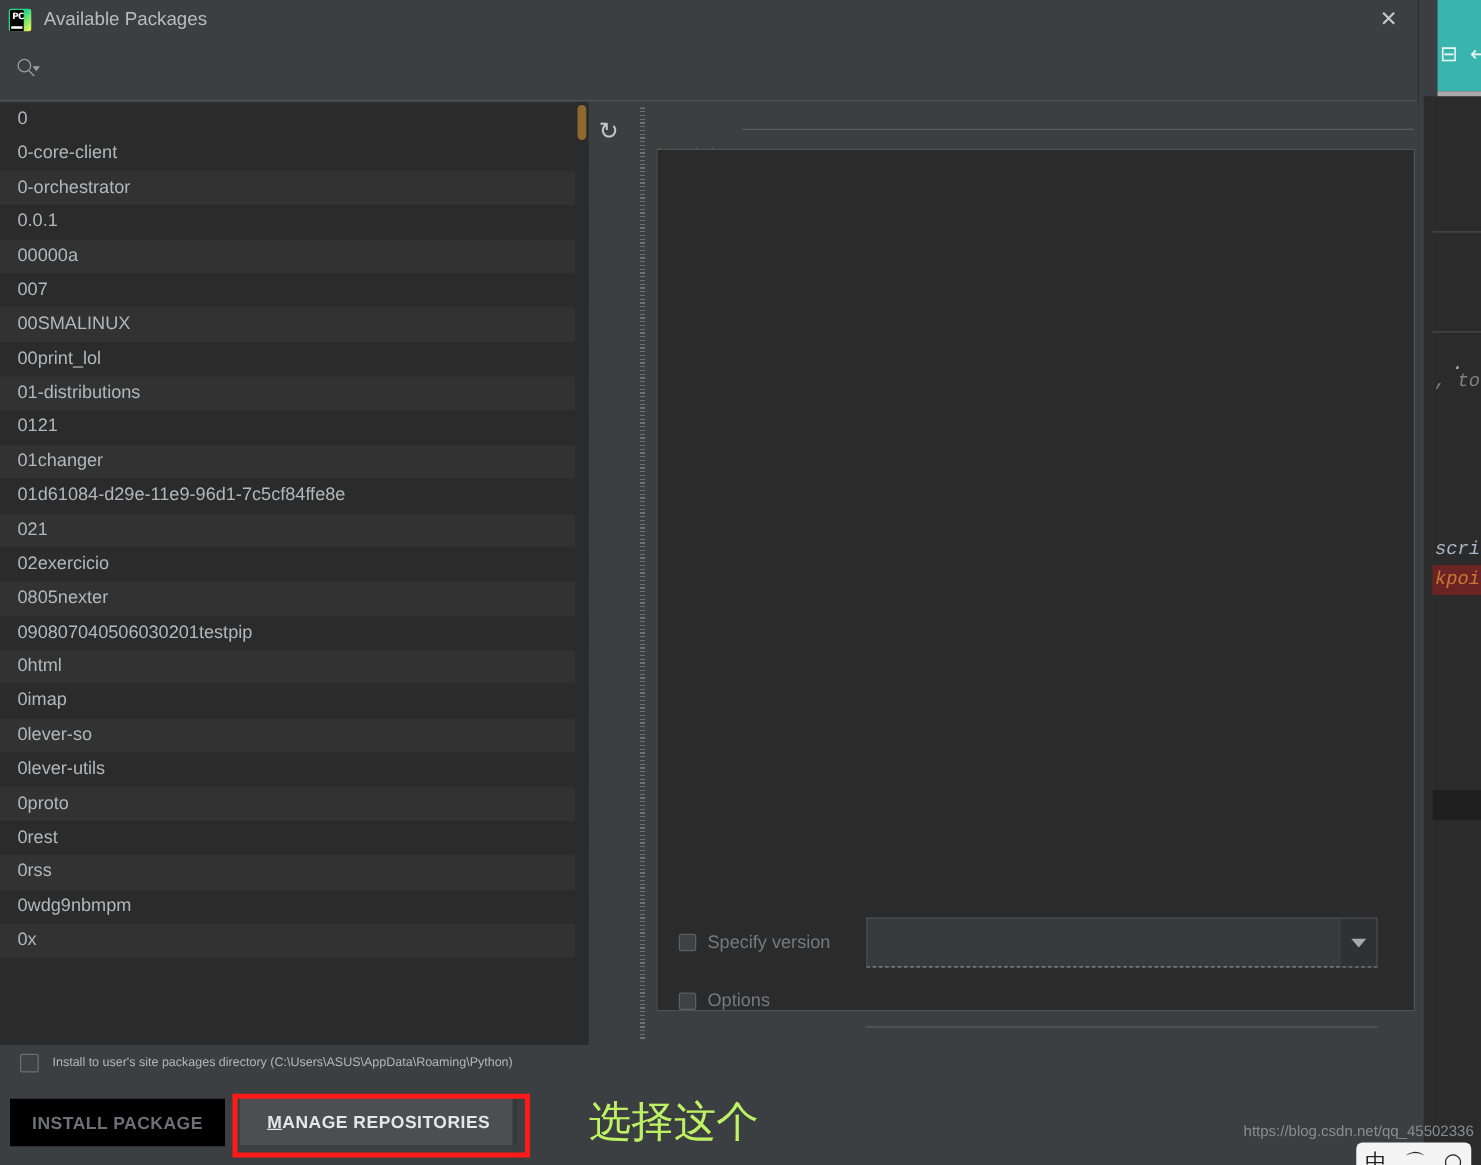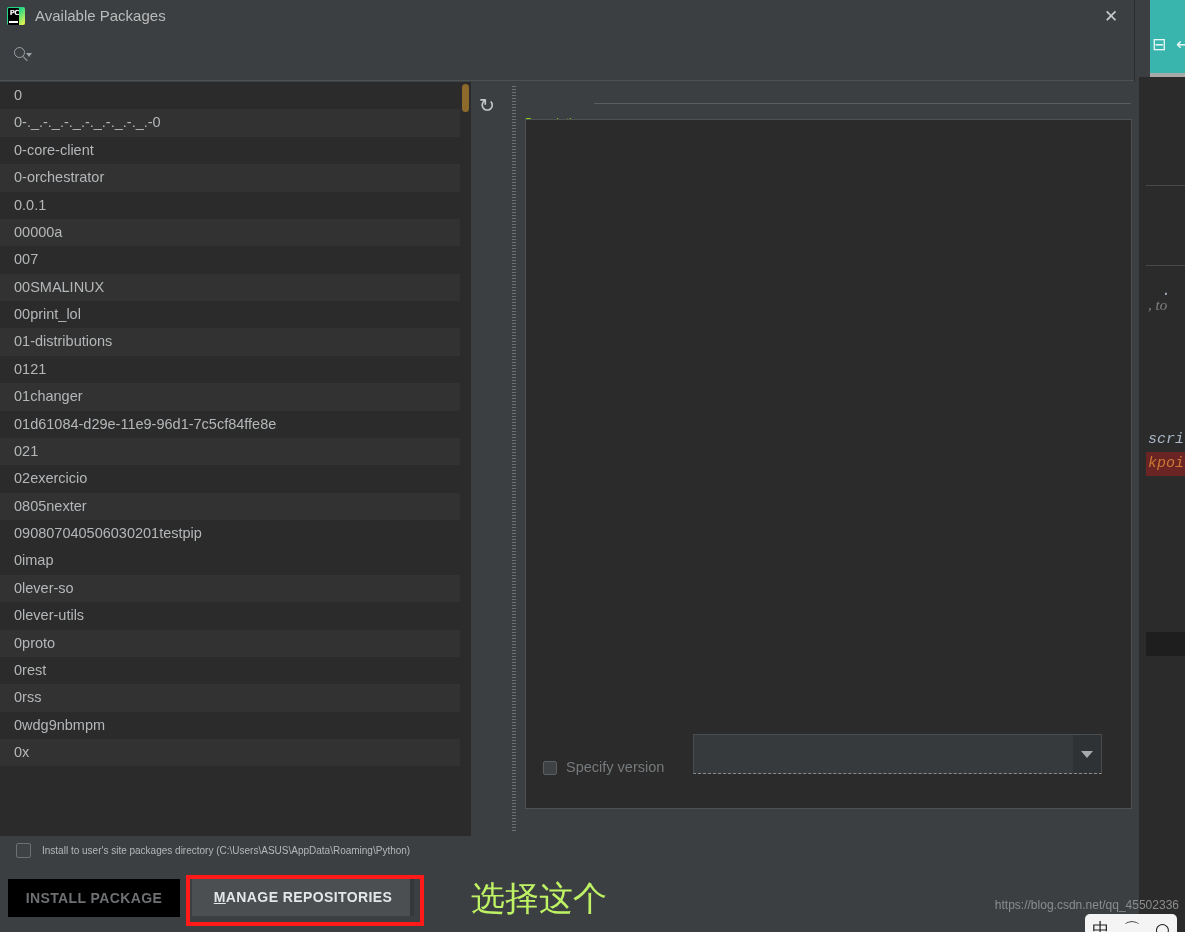--- a/index.html
+++ b/index.html
@@ -189,21 +189,21 @@
     position: absolute; left: 6px; top: 37px; right: 3px; height: 690px;
     background: #2b2b2b; border: 1px solid #4e5254;
   }
 
   
   #opt-area {
     position: absolute; left: 6px; bottom: 8px; right: 3px; height: 95px;
   }
   .opt-row {
     position: absolute; left: 0; right: 12px; height: 42px;
-    display: flex; align-items: flex-end;
+    display: flex; align-items: center;
   }
   #opt-version { top: 0; }
   #opt-options { top: 47px; }
   .chk {
     width: 14px; height: 14px; margin-left: 18px; flex: none;
     border: 1px solid #5c5f61; background: #3f4244; border-radius: 2px;
   }
   .opt-label {
     margin-left: 9px; font-size: 14.5px; color: #767a7c; white-space: nowrap;
   }
@@ -294,21 +294,21 @@
   <div class="bg-sidebar-strip2"></div>
   <div class="bg-editor"></div>
   <div class="bg-teal-tab"></div>
   <div class="bg-teal-glyph" style="left:1152px;">⊟</div>
   <div class="bg-teal-glyph" style="left:1176px;">←</div>
   <div class="bg-toolbar-rule"></div>
   <div class="bg-editor-divider" style="top:185px;"></div>
   <div class="bg-editor-divider" style="top:265px;"></div>
   <div class="bg-code-bp" style="top:452px;"></div>
   <div class="bg-code" style="left:1162px; top:283px; color:#a9b7c6;">.</div>
-  <div class="bg-code" style="left:1148px; top:297px; color:#808080;font-family:Liberation Serif, serif;">, to</div>
+  <div class="bg-code" style="left:1148px; top:297px; color:#808080;">, to</div>
   <div class="bg-code" style="left:1148px; top:431px; color:#a9b7c6;">scri</div>
   <div class="bg-code" style="left:1148px; top:455px; color:#cc7832;">kpoi</div>
   <div class="bg-editor-divider" style="top:632px; background:#1e1e1e; height:24px;"></div>
 </div>
 
 <div id="dialog">
 
   <div id="titlebar">
     <div id="app-icon">
       <div class="pc-inner">PC</div>
@@ -325,36 +325,36 @@
       <div class="caret"></div>
     </div>
     <input id="search-input" type="text" value="" style="">
   </div>
 
   <div id="body">
 
     <div id="list-wrap">
       <div id="pkg-list">
           <div class="pkg-row odd">0</div>
-          <div class="pkg-row even">0-._.-._.-._.-._.-._.-._.-0</div>
           <div class="pkg-row odd">0-core-client</div>
           <div class="pkg-row even">0-orchestrator</div>
           <div class="pkg-row odd">0.0.1</div>
           <div class="pkg-row even">00000a</div>
           <div class="pkg-row odd">007</div>
           <div class="pkg-row even">00SMALINUX</div>
           <div class="pkg-row odd">00print_lol</div>
           <div class="pkg-row even">01-distributions</div>
           <div class="pkg-row odd">0121</div>
           <div class="pkg-row even">01changer</div>
           <div class="pkg-row odd">01d61084-d29e-11e9-96d1-7c5cf84ffe8e</div>
           <div class="pkg-row even">021</div>
           <div class="pkg-row odd">02exercicio</div>
           <div class="pkg-row even">0805nexter</div>
           <div class="pkg-row odd">090807040506030201testpip</div>
+          <div class="pkg-row even">0html</div>
           <div class="pkg-row odd">0imap</div>
           <div class="pkg-row even">0lever-so</div>
           <div class="pkg-row odd">0lever-utils</div>
           <div class="pkg-row even">0proto</div>
           <div class="pkg-row odd">0rest</div>
           <div class="pkg-row even">0rss</div>
           <div class="pkg-row odd">0wdg9nbmpm</div>
           <div class="pkg-row even">0x</div>
         </div>
       <div id="list-scrollbar-track">
@@ -380,20 +380,25 @@
       <div id="opt-area">
         <div class="opt-row" id="opt-version">
           <div class="chk"></div>
           <div class="opt-label">Specify version</div>
           <div id="version-combo">
             <div class="arrow">
                 <i></i>
               </div>
           </div>
         </div>
+        <div class="opt-row" id="opt-options">
+          <div class="chk"></div>
+          <div class="opt-label">Options</div>
+          <div id="options-line"></div>
+        </div>
       </div>
     </div>
   </div>
 
   <div id="bottom">
     <div id="user-site-row">
       <div id="user-site-chk"></div>
       <div id="user-site-label">Install to user's site packages directory (C:\Users\ASUS\AppData\Roaming\Python)</div>
     </div>
     <div class="btn" id="install-btn">INSTALL PACKAGE</div>

